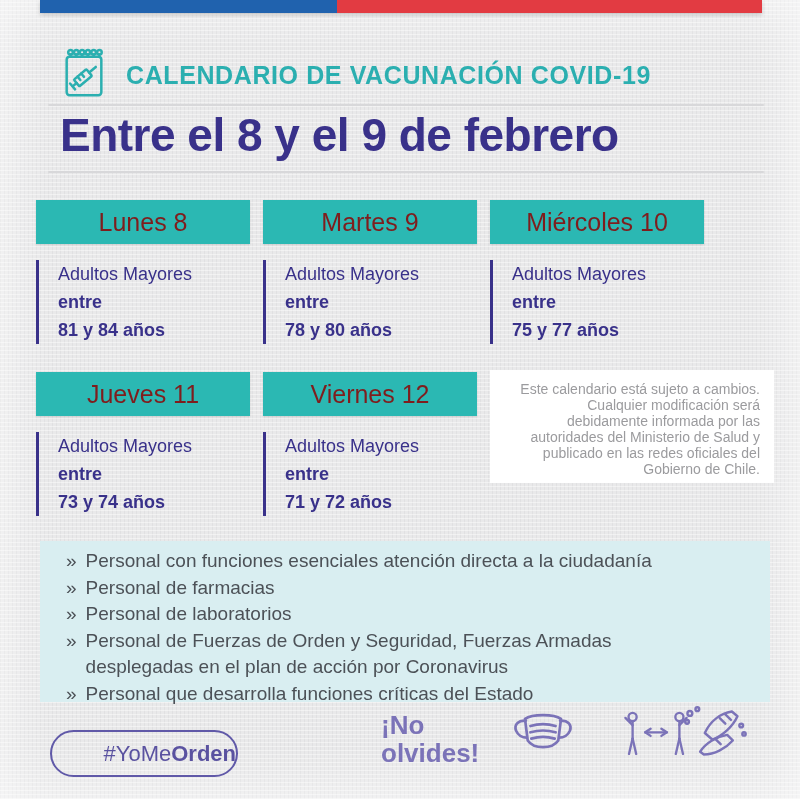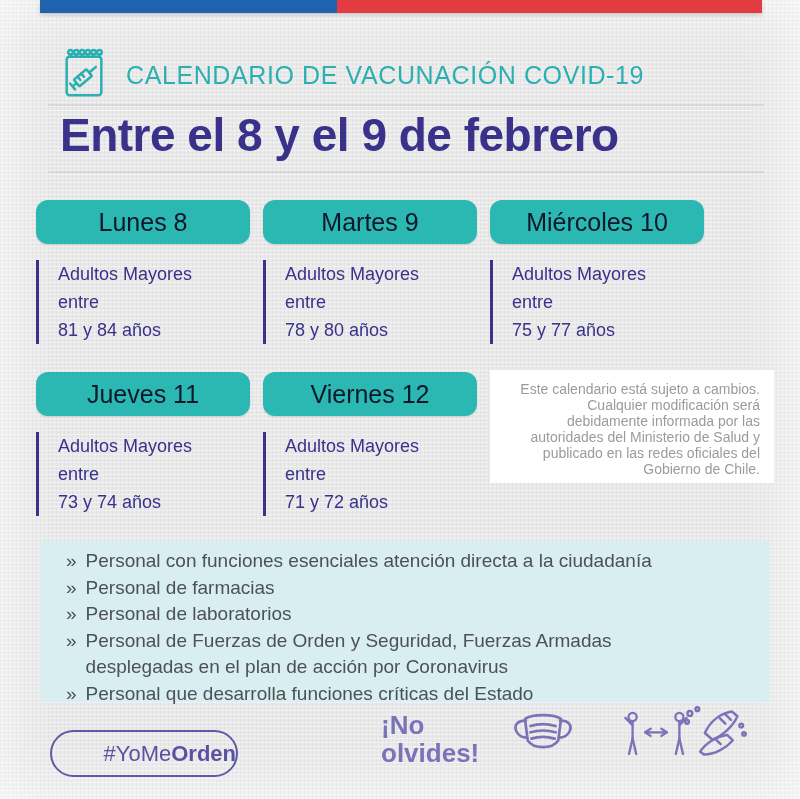--- a/index.html
+++ b/index.html
@@ -11,34 +11,34 @@
       repeating-linear-gradient(0deg, rgba(255,255,255,0.45) 0 1px, transparent 1px 4px),
       repeating-linear-gradient(90deg, rgba(205,205,208,0.30) 0 1px, transparent 1px 4px);
     box-shadow:inset 0 0 60px rgba(255,255,255,0.75);
   }
   
   .flag{position:absolute;left:40px;top:0;width:722px;height:13px;display:flex;box-shadow:0 2px 4px rgba(0,0,0,0.18);}
   .flag .blue{width:297px;height:100%;background:#2062ae;}
   .flag .red{flex:1;height:100%;background:#e23b42;}
   
   .header{position:absolute;left:58px;top:44px;display:flex;align-items:center;gap:16px;}
-  .header-title{color:#2bafb0;font-size:25px;font-weight:400;letter-spacing:0.6px;}
+  .header-title{color:#2bafb0;font-size:25px;font-weight:700;letter-spacing:0.6px;}
   .divider{position:absolute;left:48px;width:716px;height:2px;background:#d8d8da;border-radius:2px;}
   .div1{top:104px;}
   .div2{top:171px;}
   .main-title{position:absolute;left:60px;top:107px;color:#39318a;font-size:46px;line-height:56px;font-weight:800;letter-spacing:-0.5px;}
   
   .day-row{position:absolute;left:36px;display:flex;gap:13px;}
   .row1{top:200px;}
   .row2{top:372px;}
   .day-card{width:214px;}
-  .day-bar{height:44px;background:#2bb8b3;color:#0f172a;font-size:25px;display:flex;align-items:center;justify-content:center;box-shadow:0 1px 2px rgba(0,0,0,0.12);border-radius:12px;}
+  .day-bar{height:44px;background:#2bb8b3;color:#7f1d1d;font-size:25px;display:flex;align-items:center;justify-content:center;box-shadow:0 1px 2px rgba(0,0,0,0.12);}
   .day-body{margin-top:16px;border-left:3px solid #39318a;padding-left:19px;color:#39318a;font-size:18px;line-height:28px;}
   .db-l1{font-weight:400;}
-  .db-l2,.db-l3{font-weight:400;}
+  .db-l2,.db-l3{font-weight:700;}
   
   .notice{position:absolute;left:490px;top:370px;width:284px;height:113px;box-sizing:border-box;background:#ffffff;padding:11px 14px;color:#9b9b9e;font-size:14px;line-height:16px;text-align:right;}
   
   .list-box{position:absolute;left:40px;top:541px;width:730px;height:161px;box-sizing:border-box;background:#d9eef1;padding:7px 18px 0 26px;}
   .list-box ul{margin:0;padding:0;list-style:none;}
   .list-box li{display:flex;gap:9px;color:#4c5157;font-size:19px;line-height:26.5px;}
   .li-bullet{flex:0 0 auto;}
   .li-text{white-space:pre-line;}
   
   .badge{position:absolute;left:50px;top:730px;width:188px;height:47px;box-sizing:border-box;border:2px solid #6059a8;border-radius:26px;display:flex;align-items:center;justify-content:flex-end;color:#5a52a0;font-size:22px;}

